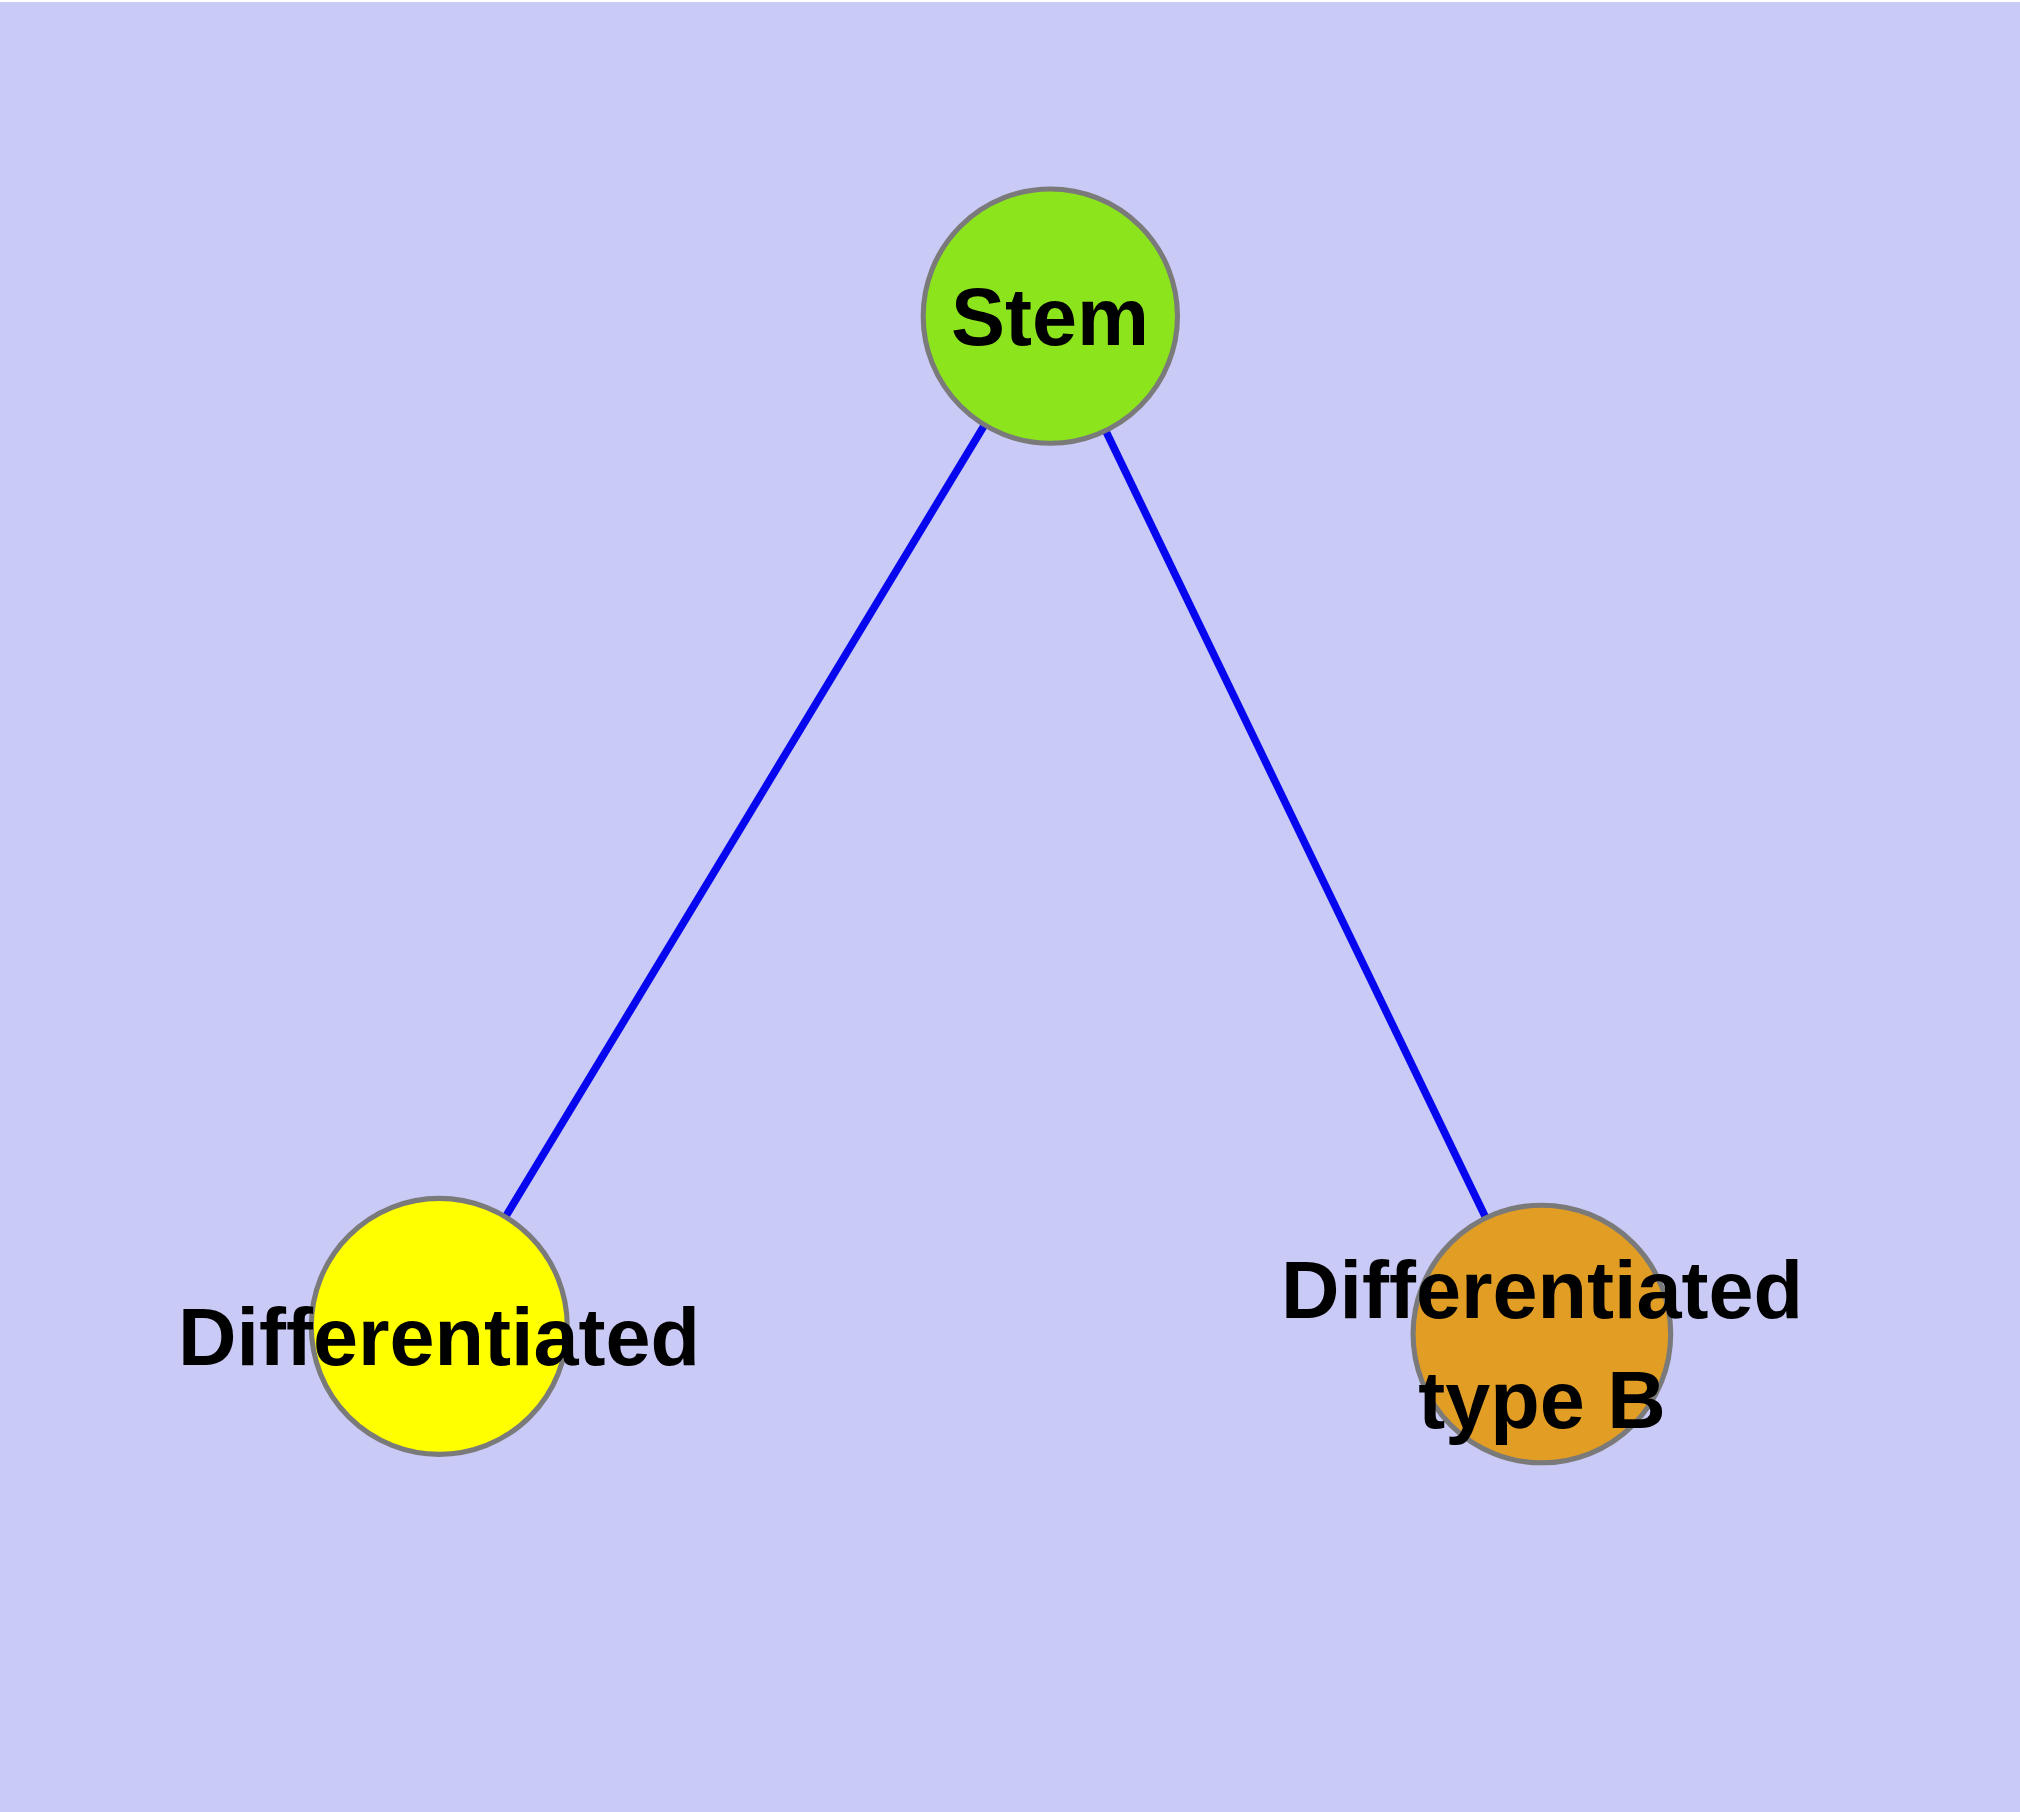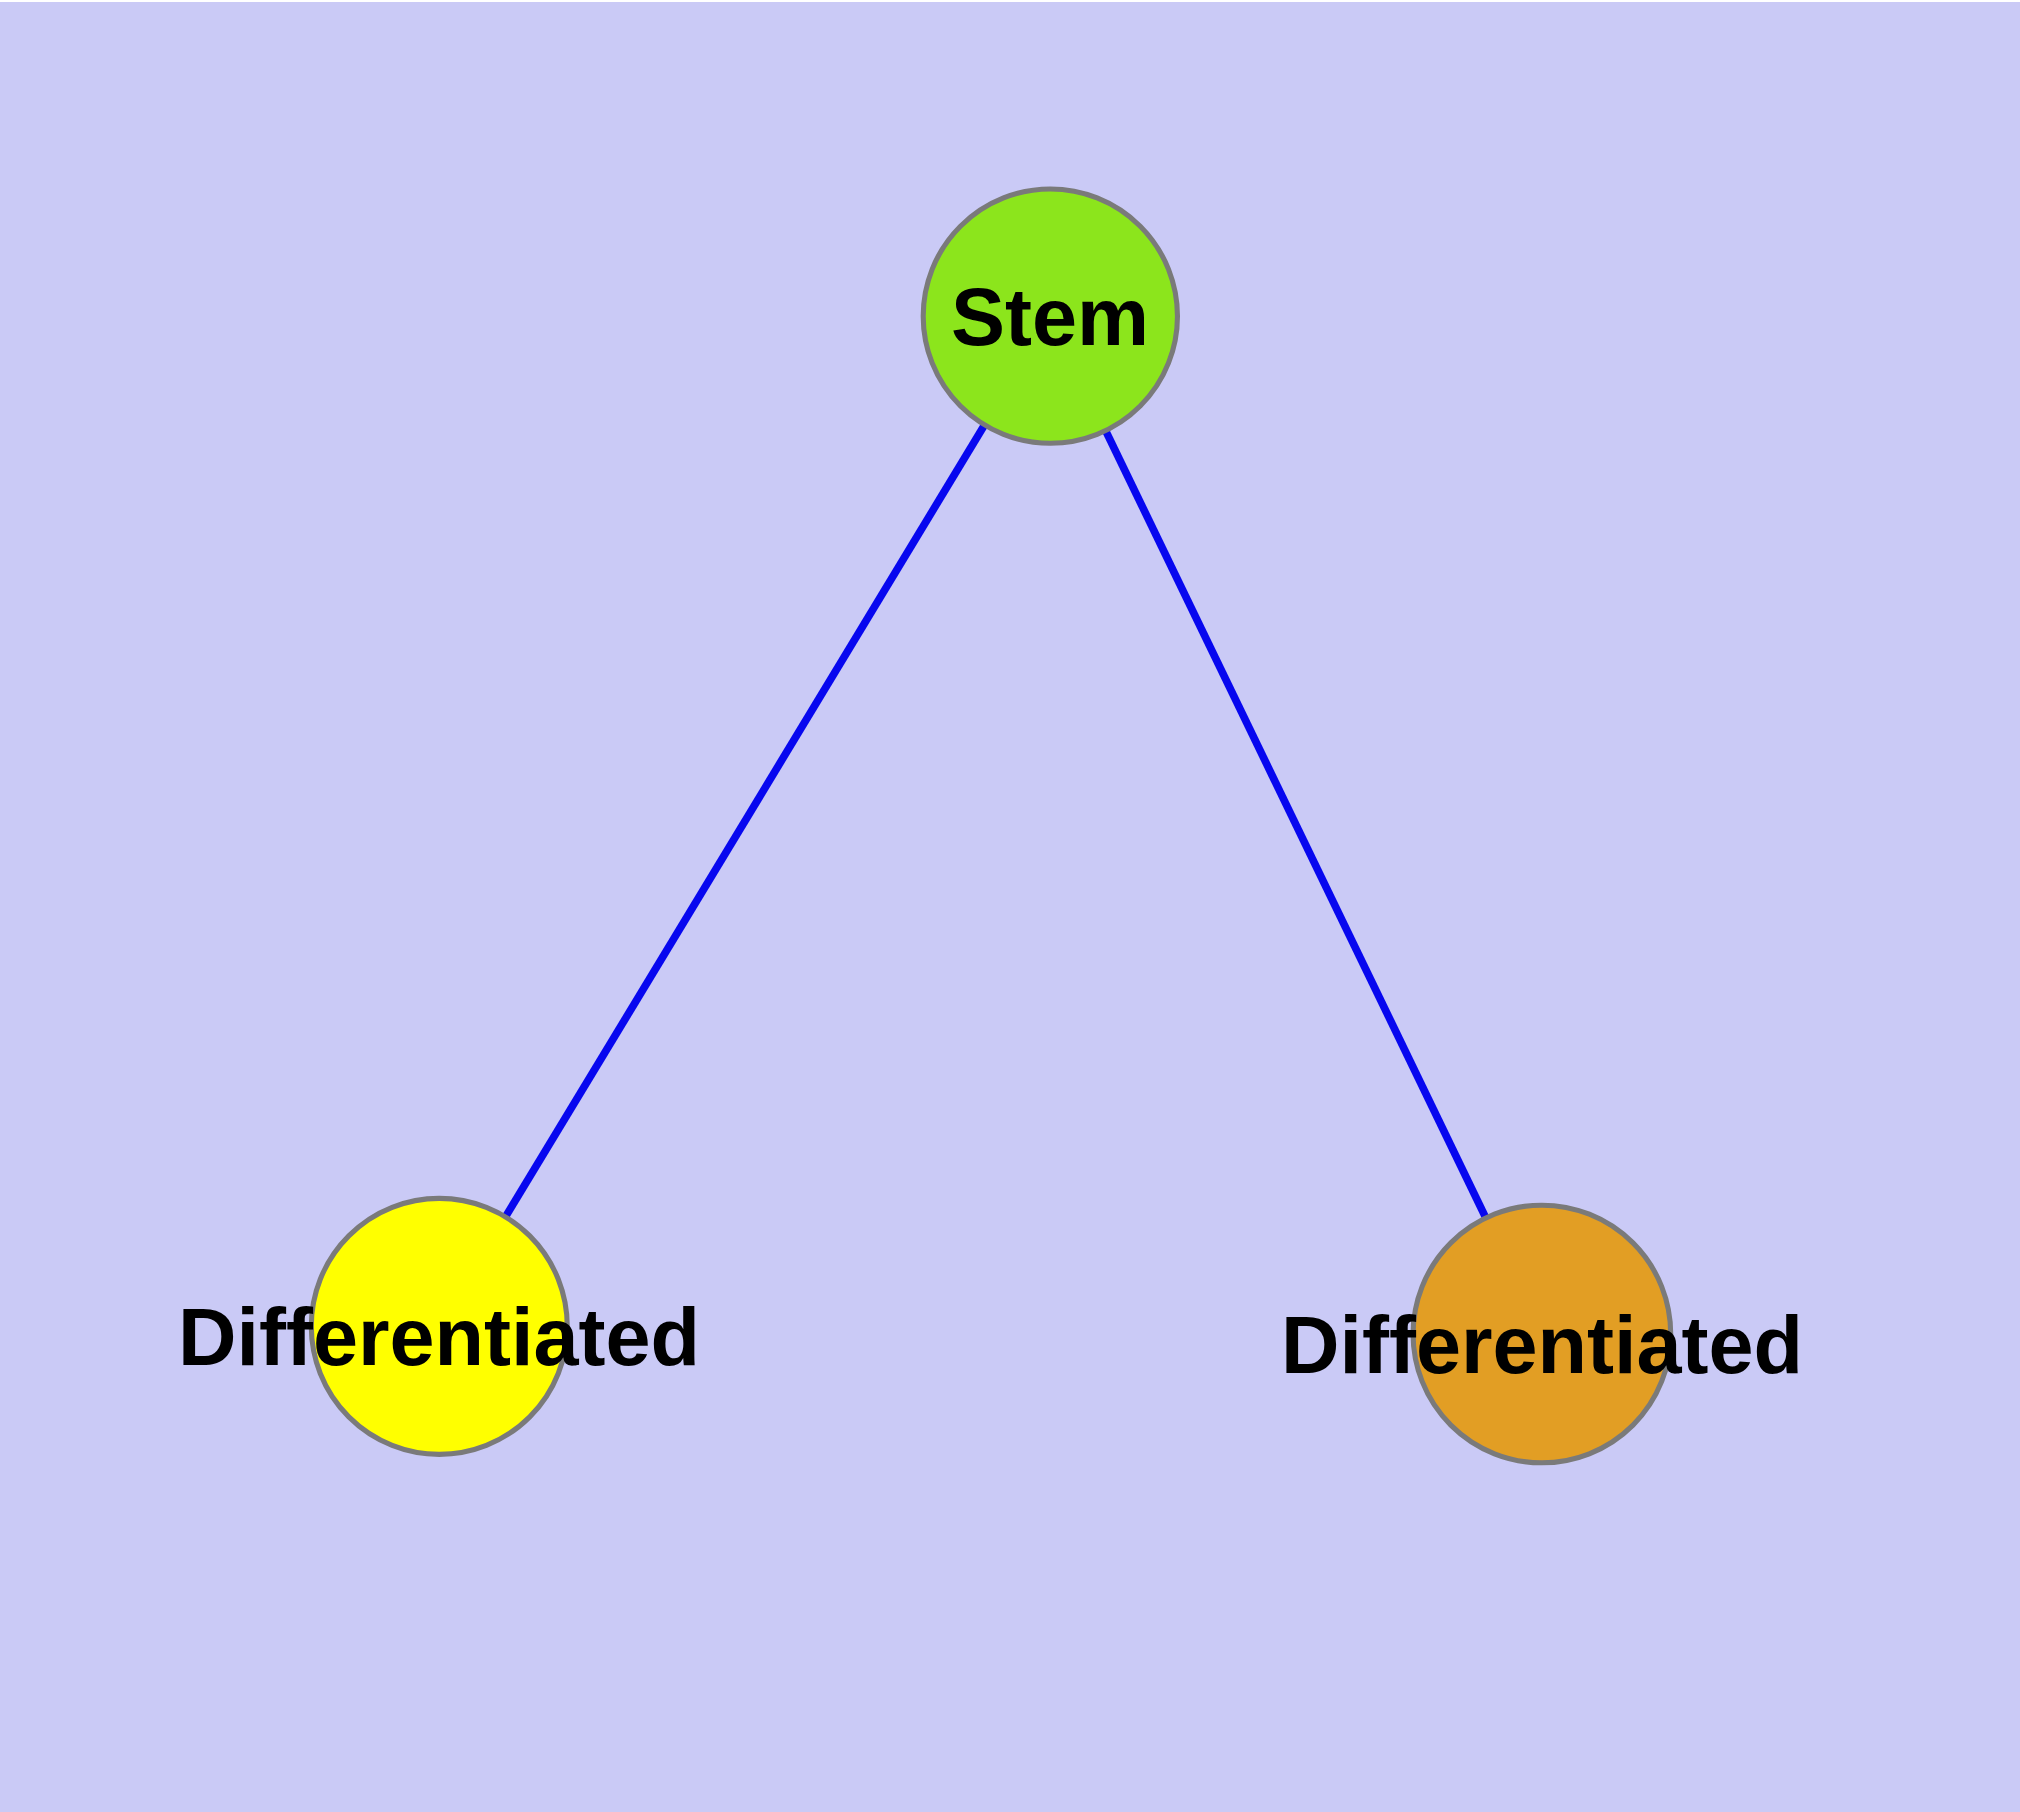--- a/index.html
+++ b/index.html
@@ -58,15 +58,16 @@
   <div class="node-label" style="left: 1050px; top: 317px; color: rgb(0, 0, 0);">
     <span class="line">Stem</span>
   </div>
 
   <div class="node-label" style="left: 439px; top: 1337px; color: rgb(0, 0, 0);">
     <span class="line">Differentiated</span>
   </div>
 
   <div class="node-label" style="left: 1542px; top: 1345px; color: rgb(0, 0, 0);">
     <span class="line">Differentiated</span>
+    <span class="line">type B</span>
   </div>
 </div>
 
 
 </body></html>

